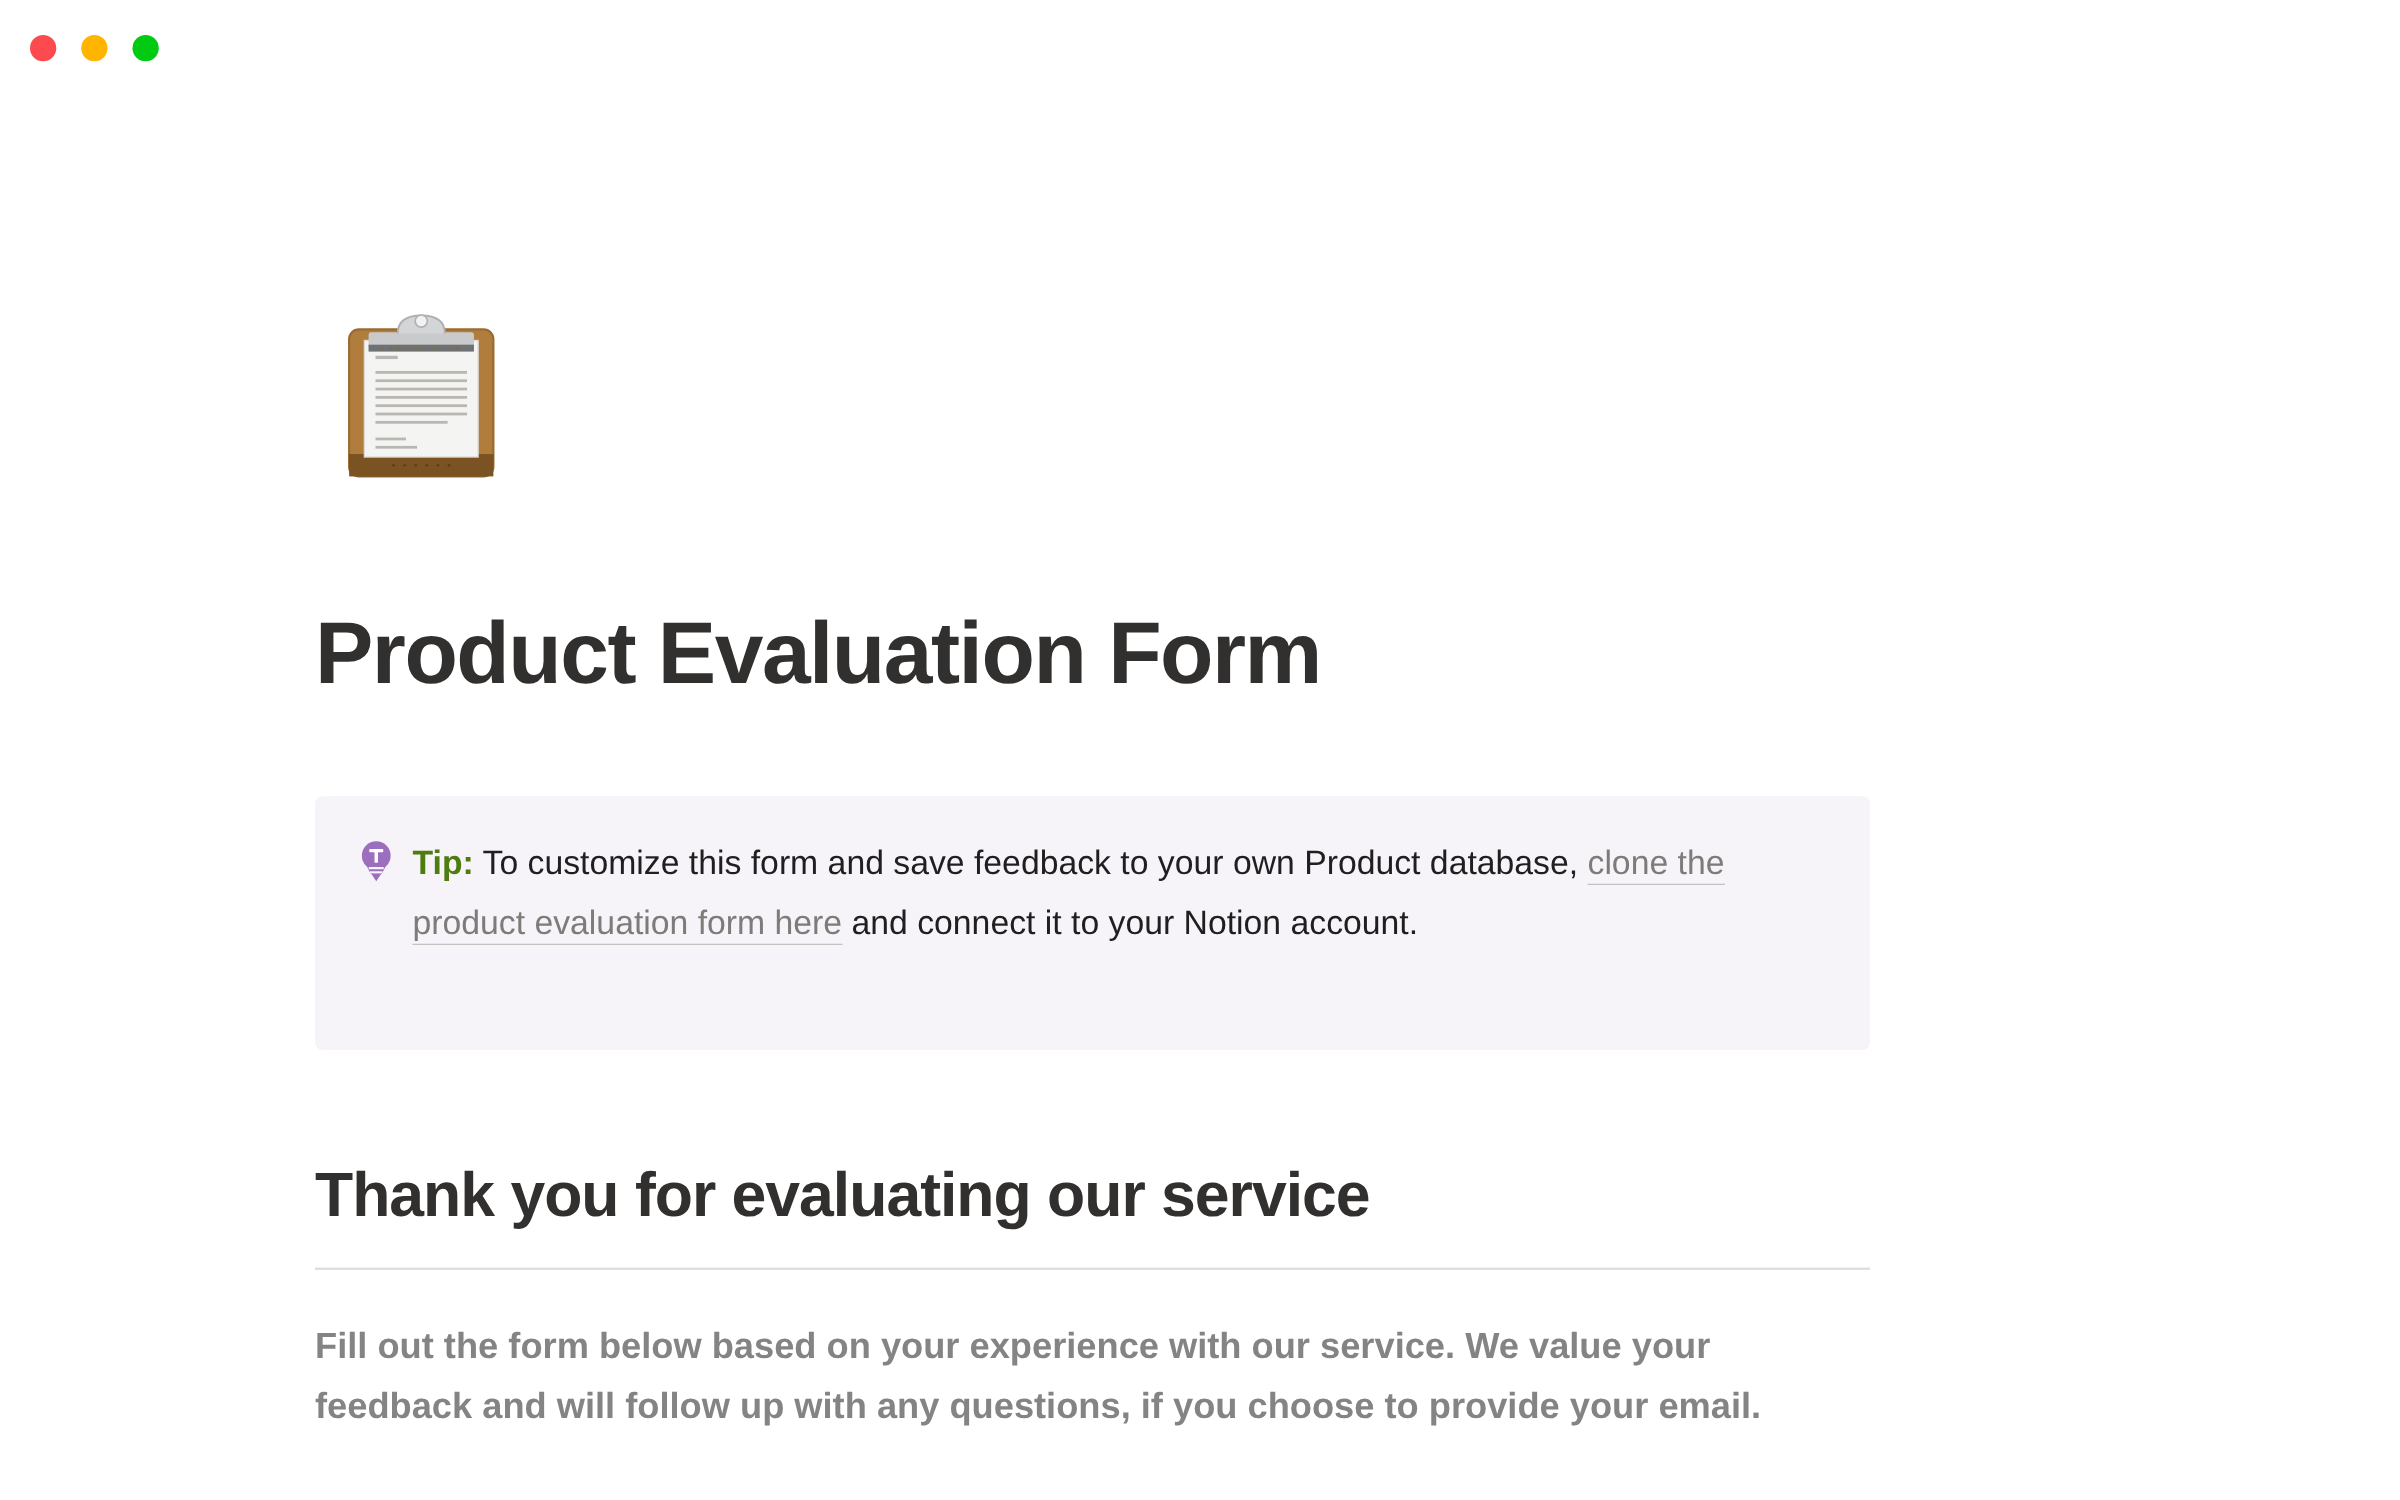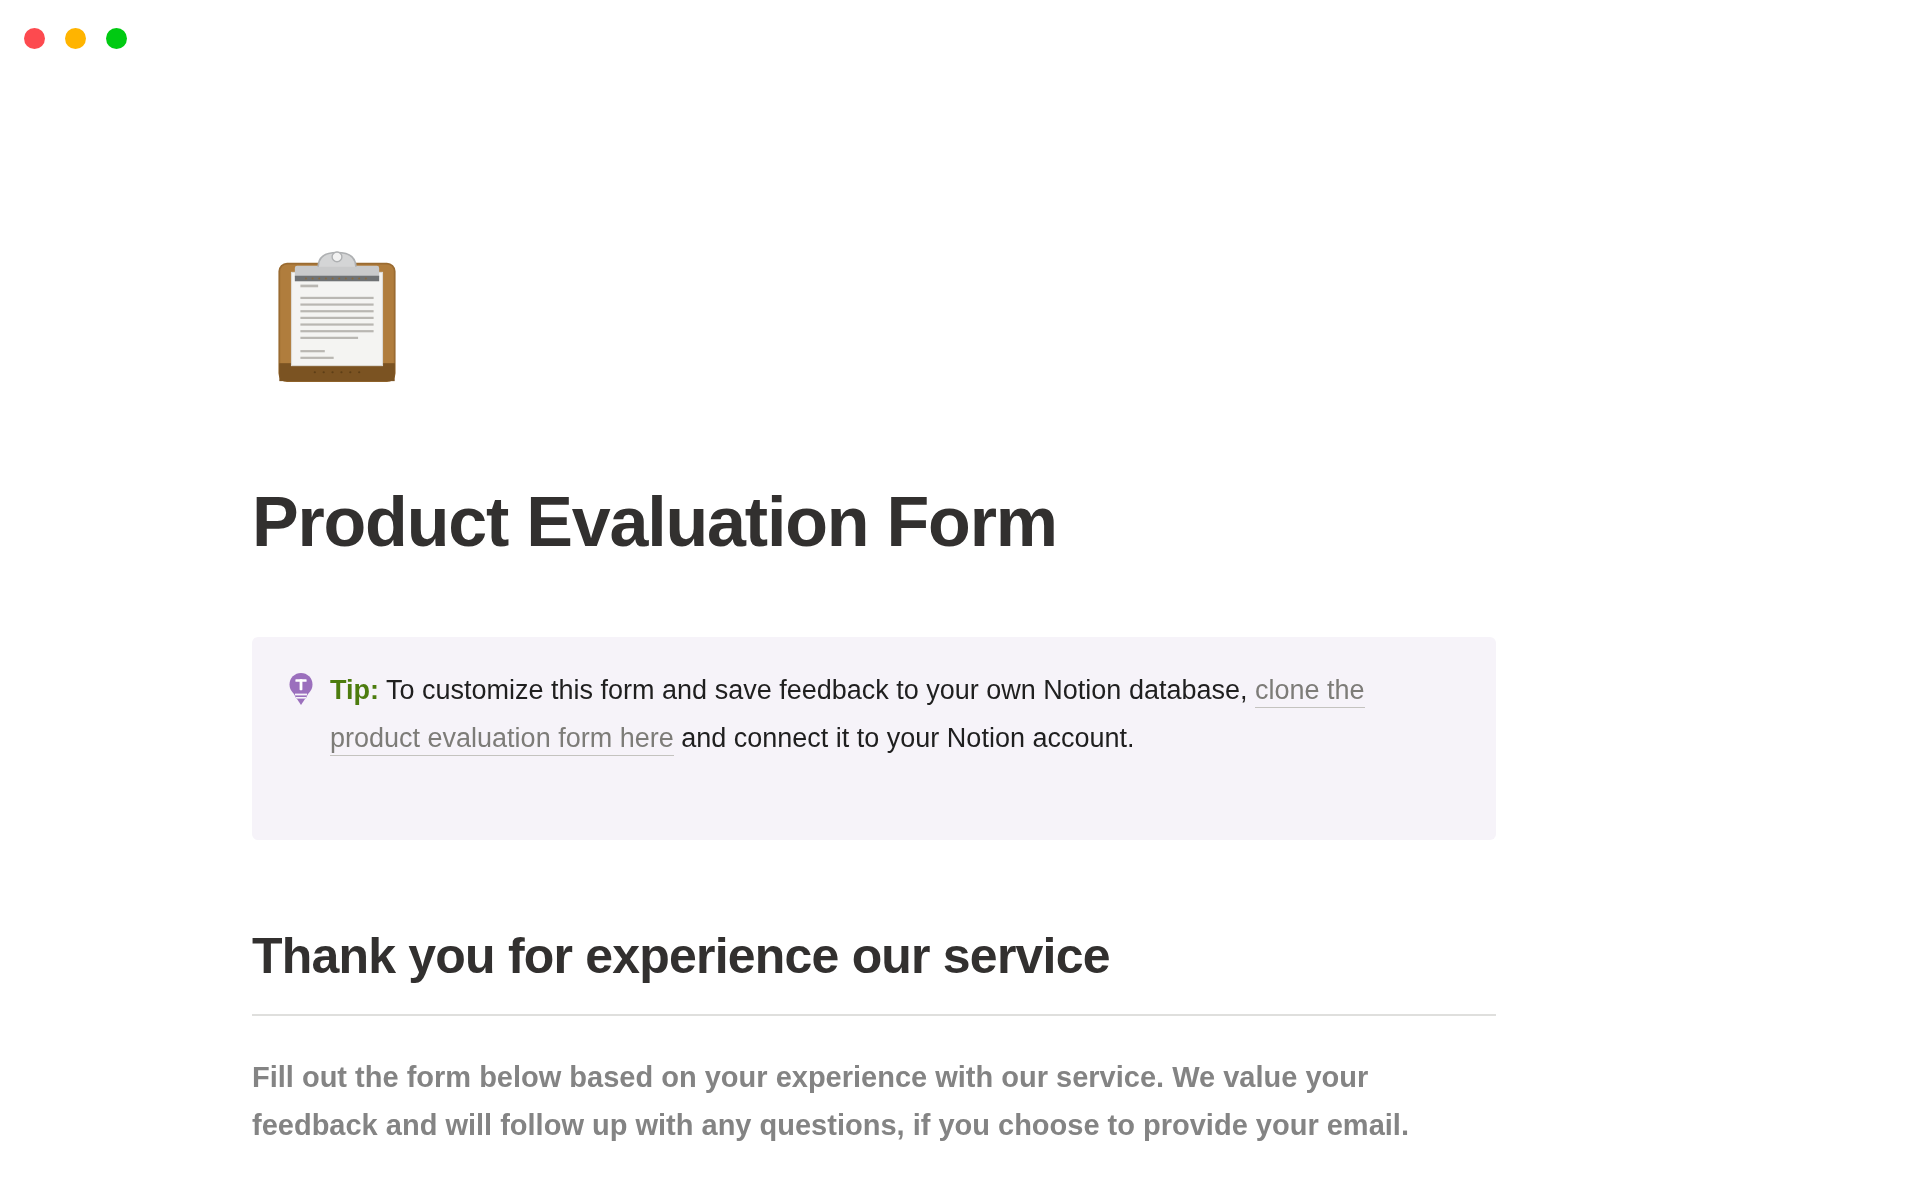--- a/index.html
+++ b/index.html
@@ -228,23 +228,23 @@
           <circle cx="15" cy="13.5" r="11.5" fill="#9b6fbd"></circle>
           <path d="M6.5 20 L23.5 20 L19.5 28 L10.5 28 Z" fill="#9b6fbd"></path>
           <path d="M11 28 L19 28 L15 34 Z" fill="#9b6fbd"></path>
           <rect x="9.4" y="8.2" width="11.2" height="2.6" rx="0.6" fill="#ffffff"></rect>
           <rect x="13.6" y="8.2" width="2.8" height="11" rx="0.6" fill="#ffffff"></rect>
           <rect x="9" y="22.6" width="12" height="1.8" fill="#f6f3f9"></rect>
           <rect x="10" y="26" width="10" height="1.6" fill="#f6f3f9"></rect>
         </svg>
       </span>
       <div class="callout-text">
-        <span class="tip-label">Tip:</span><span> To customize this form and save feedback to your own Notion database, </span><a class="callout-link" href="#">clone the product evaluation form here</a><span> and connect it to your Notion account.</span>
+        <span class="tip-label">Tip:</span><span> To customize this form and save feedback to your own Product database, </span><a class="callout-link" href="#">clone the product evaluation form here</a><span> and connect it to your Notion account.</span>
       </div>
     </div>
 
-    <h2 class="section-heading">Thank you for experience our service</h2>
+    <h2 class="section-heading">Thank you for evaluating our service</h2>
     <div class="heading-rule"></div>
 
     <p class="section-paragraph">Fill out the form below based on your experience with our service. We value your feedback and will follow up with any questions, if you choose to provide your email.</p>
 
   </div>
 </div>
 
 </body></html>

